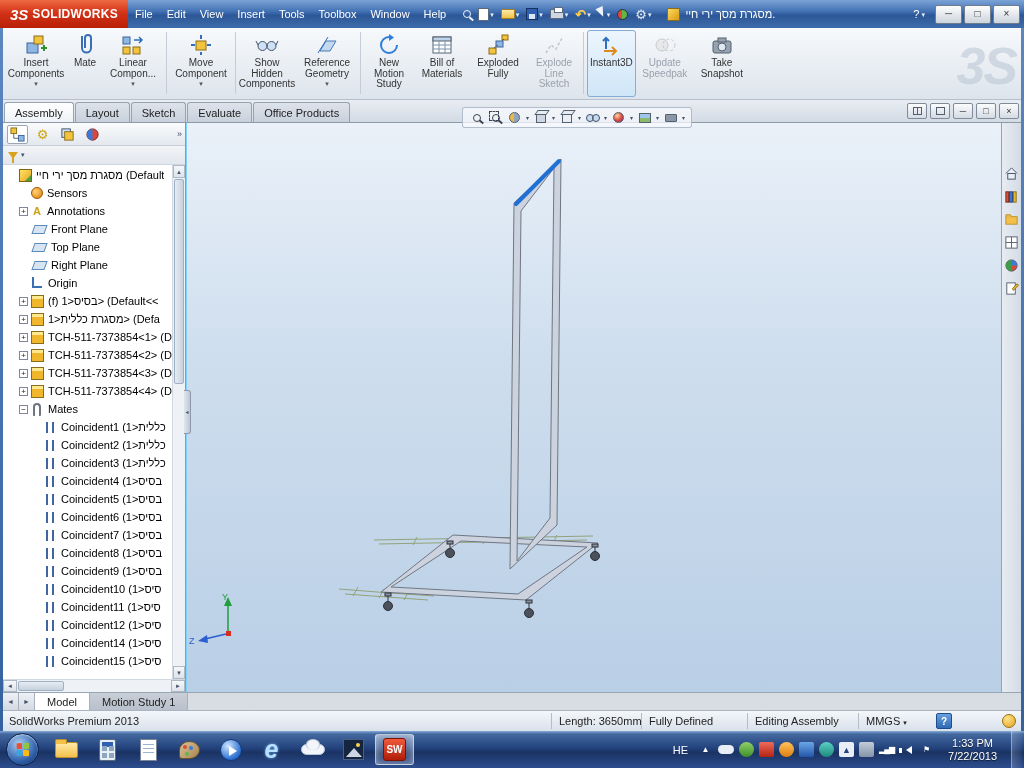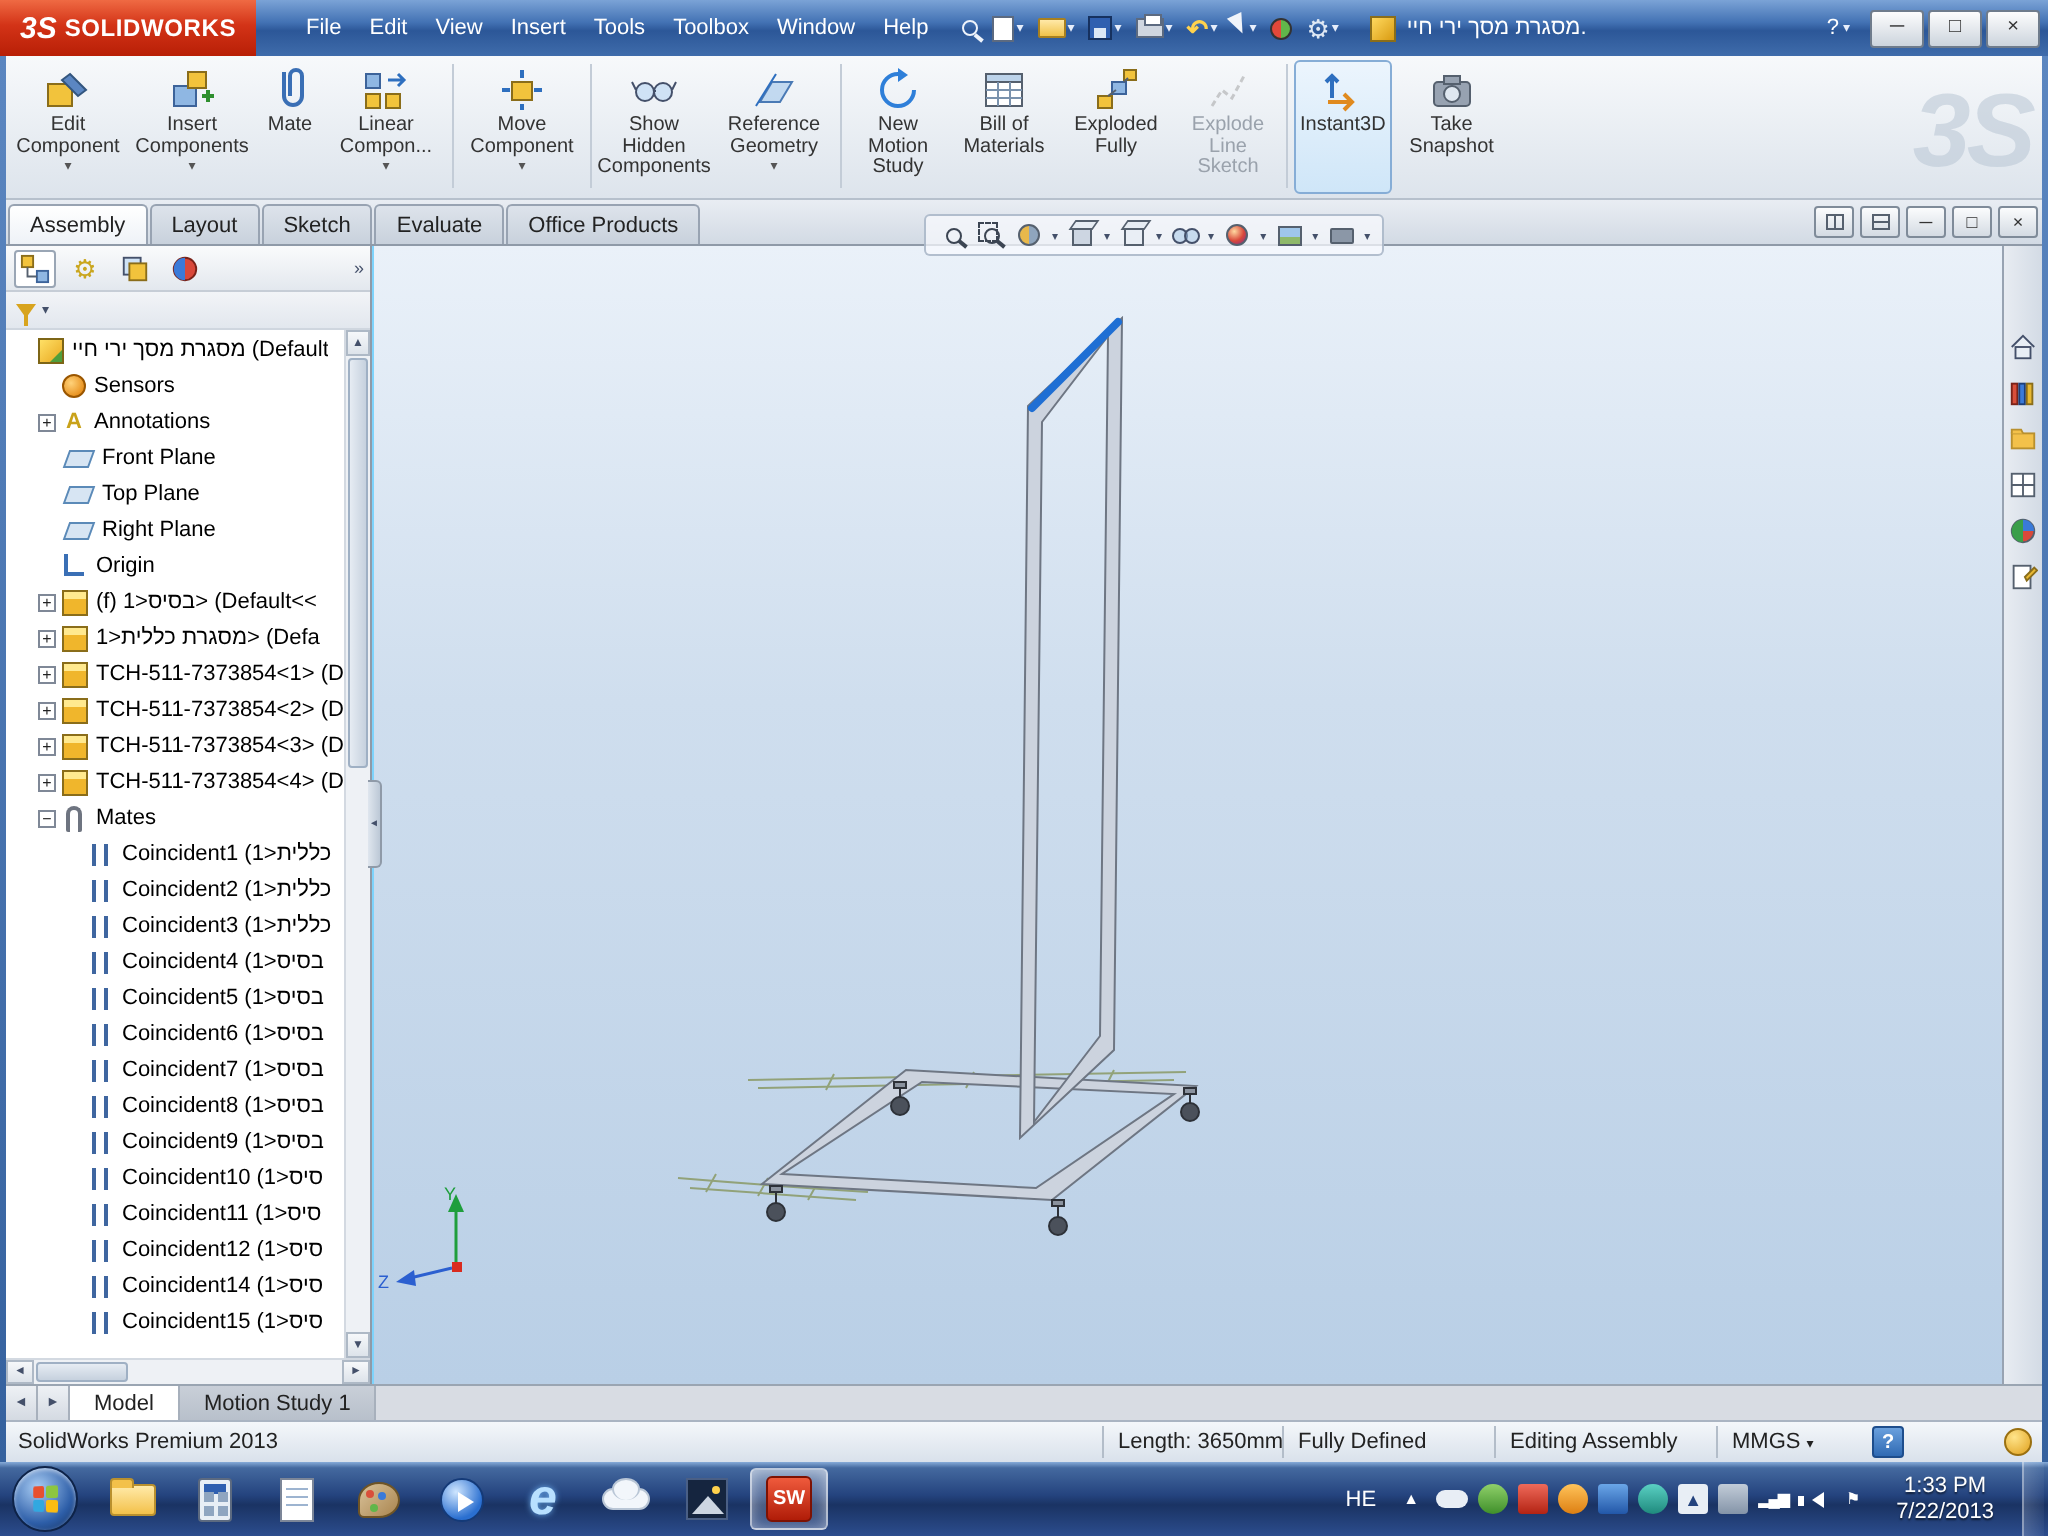--- a/index.html
+++ b/index.html
@@ -7,21 +7,21 @@
 body{font-family:"Liberation Sans",sans-serif;background:#000;position:relative}
 #app{position:absolute;left:0;top:0;width:1024px;height:768px;background:#7dd3fc}
 
 
 .titlebar{position:absolute;left:0;top:0;width:1024px;height:28px;display:flex;align-items:center;
   background:linear-gradient(180deg,#7ba3d6 0%,#4372b4 40%,#2c5798 55%,#3f6cab 100%);color:#fff}
 .swlogo{width:128px;height:28px;flex:0 0 auto;display:flex;align-items:center;justify-content:center;gap:4px;
   background:linear-gradient(180deg,#ef6a43 0%,#d33317 45%,#b81f06 100%);font-weight:bold}
 .logo3s{font-style:italic;font-size:15px;line-height:15px}
 .logotext{font-size:12px;letter-spacing:.3px}
-.menus{display:flex;margin-left:18px}
+.menus{display:flex;margin-left:0}
 .menu{padding:3px 7px;font-size:11px;cursor:default}
 .qat{display:flex;align-items:center;gap:3px;margin-left:8px}
 .qbtn{height:20px;display:flex;align-items:center;justify-content:center;padding:0 2px;gap:1px}
 .qcaret{font-size:7px;color:#e7eefb;line-height:7px}
 .mag{width:8px;height:8px;border:1.5px solid #eef3fb;border-radius:50%;position:relative;display:inline-block}
 .mag::after{content:"";position:absolute;width:5px;height:1.5px;background:#eef3fb;right:-4px;bottom:-2px;transform:rotate(40deg)}
 .q-new{width:11px;height:13px;background:#fff;border:1px solid #5c6a80;display:inline-block}
 .q-open{width:14px;height:10px;background:linear-gradient(#ffe9a8,#f0c24a);border:1px solid #a8801f;border-radius:1px;display:inline-block}
 .q-save{width:12px;height:12px;background:#2f5fb0;border:1px solid #16315f;position:relative;display:inline-block}
 .q-save::after{content:"";position:absolute;left:2px;top:5px;width:6px;height:5px;background:#dce7f5}
@@ -277,28 +277,20 @@
           <span>?</span>
           <span class="qcaret">▾</span>
         </span>
       <span class="wbtn">─</span>
       <span class="wbtn">□</span>
       <span class="wbtn">×</span>
     </div>
   </div>
 
   <div class="ribbon">
-    <div class="rbtn" style="max-width:58px">
-      <span class="ric"><svg width="26" height="24" viewBox="0 0 24 24">
-            <rect x="2" y="9" width="12" height="11" fill="#f2c33c" stroke="#8a6d1a"></rect>
-            <path d="M13 4 L21 12 L17 15 L9 7 Z" fill="#5b86c2" stroke="#33567f"></path>
-          </svg></span>
-      <span class="rlab">Edit Component</span>
-      <span class="rcaret">▾</span>
-    </div>
     <div class="rbtn" style="max-width:62px">
       <span class="ric"><svg width="26" height="24" viewBox="0 0 24 24">
             <rect x="3" y="10" width="11" height="10" fill="#8fb7e3" stroke="#3c639a"></rect>
             <rect x="10" y="3" width="9" height="8" fill="#f2c33c" stroke="#8a6d1a"></rect>
             <path d="M17 15 h6 M20 12 v6" stroke="#2e8f2e" stroke-width="2"></path>
           </svg></span>
       <span class="rlab">Insert Components</span>
       <span class="rcaret">▾</span>
     </div>
     <div class="rbtn" style="max-width:44px">
@@ -374,20 +366,27 @@
           </svg></span>
       <span class="rlab">Explode Line Sketch</span>
     </div>
     <span class="rsep"></span>
     <div class="rbtn active" style="max-width:62px">
       <span class="ric"><svg width="26" height="24" viewBox="0 0 24 24">
             <path d="M5 18 h12 m-4 -4 l4 4 l-4 4" stroke="#e08a1e" fill="none" stroke-width="2"></path>
             <path d="M7 16 V5 m-3 3 l3 -3 l3 3" stroke="#2e6fbf" fill="none" stroke-width="2"></path>
           </svg></span>
       <span class="rlab">Instant3D</span>
+    </div>
+    <div class="rbtn disabled" style="max-width:54px">
+      <span class="ric"><svg width="26" height="24" viewBox="0 0 24 24">
+            <circle cx="9" cy="12" r="6" fill="#d7dce3" stroke="#8a95a5"></circle>
+            <circle cx="16" cy="12" r="6" fill="none" stroke="#8a95a5" stroke-dasharray="3 2"></circle>
+          </svg></span>
+      <span class="rlab">Update Speedpak</span>
     </div>
     <div class="rbtn" style="max-width:56px">
       <span class="ric"><svg width="26" height="24" viewBox="0 0 24 24">
             <rect x="3" y="8" width="18" height="12" rx="2" fill="#97a2b1" stroke="#55606e"></rect>
             <rect x="8" y="5" width="8" height="4" fill="#97a2b1" stroke="#55606e"></rect>
             <circle cx="12" cy="14" r="4" fill="#dfe7f0" stroke="#55606e"></circle>
           </svg></span>
       <span class="rlab">Take Snapshot</span>
     </div>
     <span class="wm3ds">3S</span>

